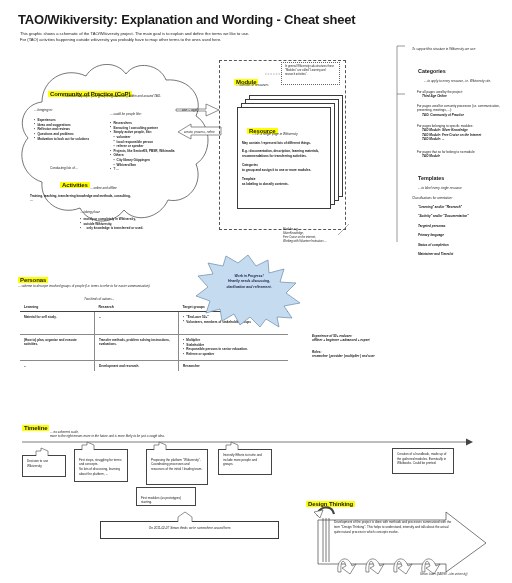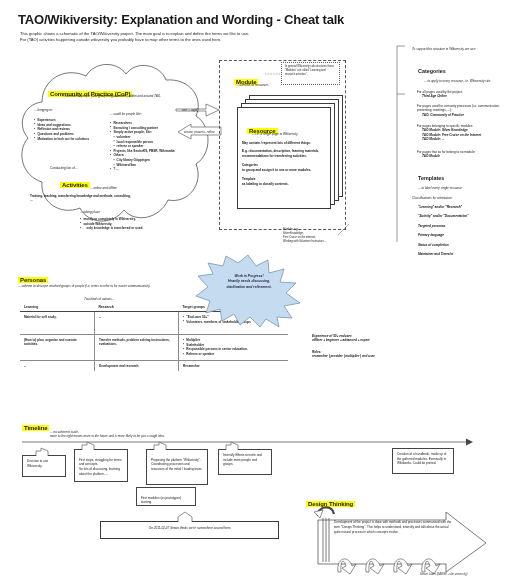--- a/index.html
+++ b/index.html
@@ -36,21 +36,21 @@
   table.pers .toprow th{font-weight:normal;font-style:italic;font-size:3.1px;border:0;text-align:center;padding-bottom:1px;}
   table.pers tr.brow td{border-bottom:0.6px solid #8a8a8a;height:16px;}
   table.pers td.vl{border-left:0.6px solid #8a8a8a;}
   .ct{text-align:center;}
   .tl-box{position:absolute;border:0.6px solid #444;background:#fff;font-size:3.1px;line-height:1.5;padding:3px 4px;box-sizing:border-box;}
 </style>
 </head>
 <body>
 
 <div class="abs" style="left:18px;top:12px;">
-  <div class="ttl">TAO/Wikiversity: Explanation and Wording - Cheat talk</div>
+  <div class="ttl">TAO/Wikiversity: Explanation and Wording - Cheat sheet</div>
 </div>
 <div class="abs" style="left:20px;top:31px;width:420px;">
   <div class="sub">This graphic shows a schematic of the TAO/Wikiversity project. The main goal is to explain and define the terms we like to use.</div>
   <div class="sub">For (TAO) activities happening outside wikiversity you probably have to map other terms to the ones used here.</div>
 </div>
 
 <div class="cloud">
   <svg width="212" height="186" viewBox="0 0 212 186">
     <path d="M34,44 C34,22 56,8 78,18 C86,4 108,2 118,16 C128,2 152,6 158,22
              C182,20 196,40 188,58 C204,68 204,96 188,106 C196,126 180,146 160,142

